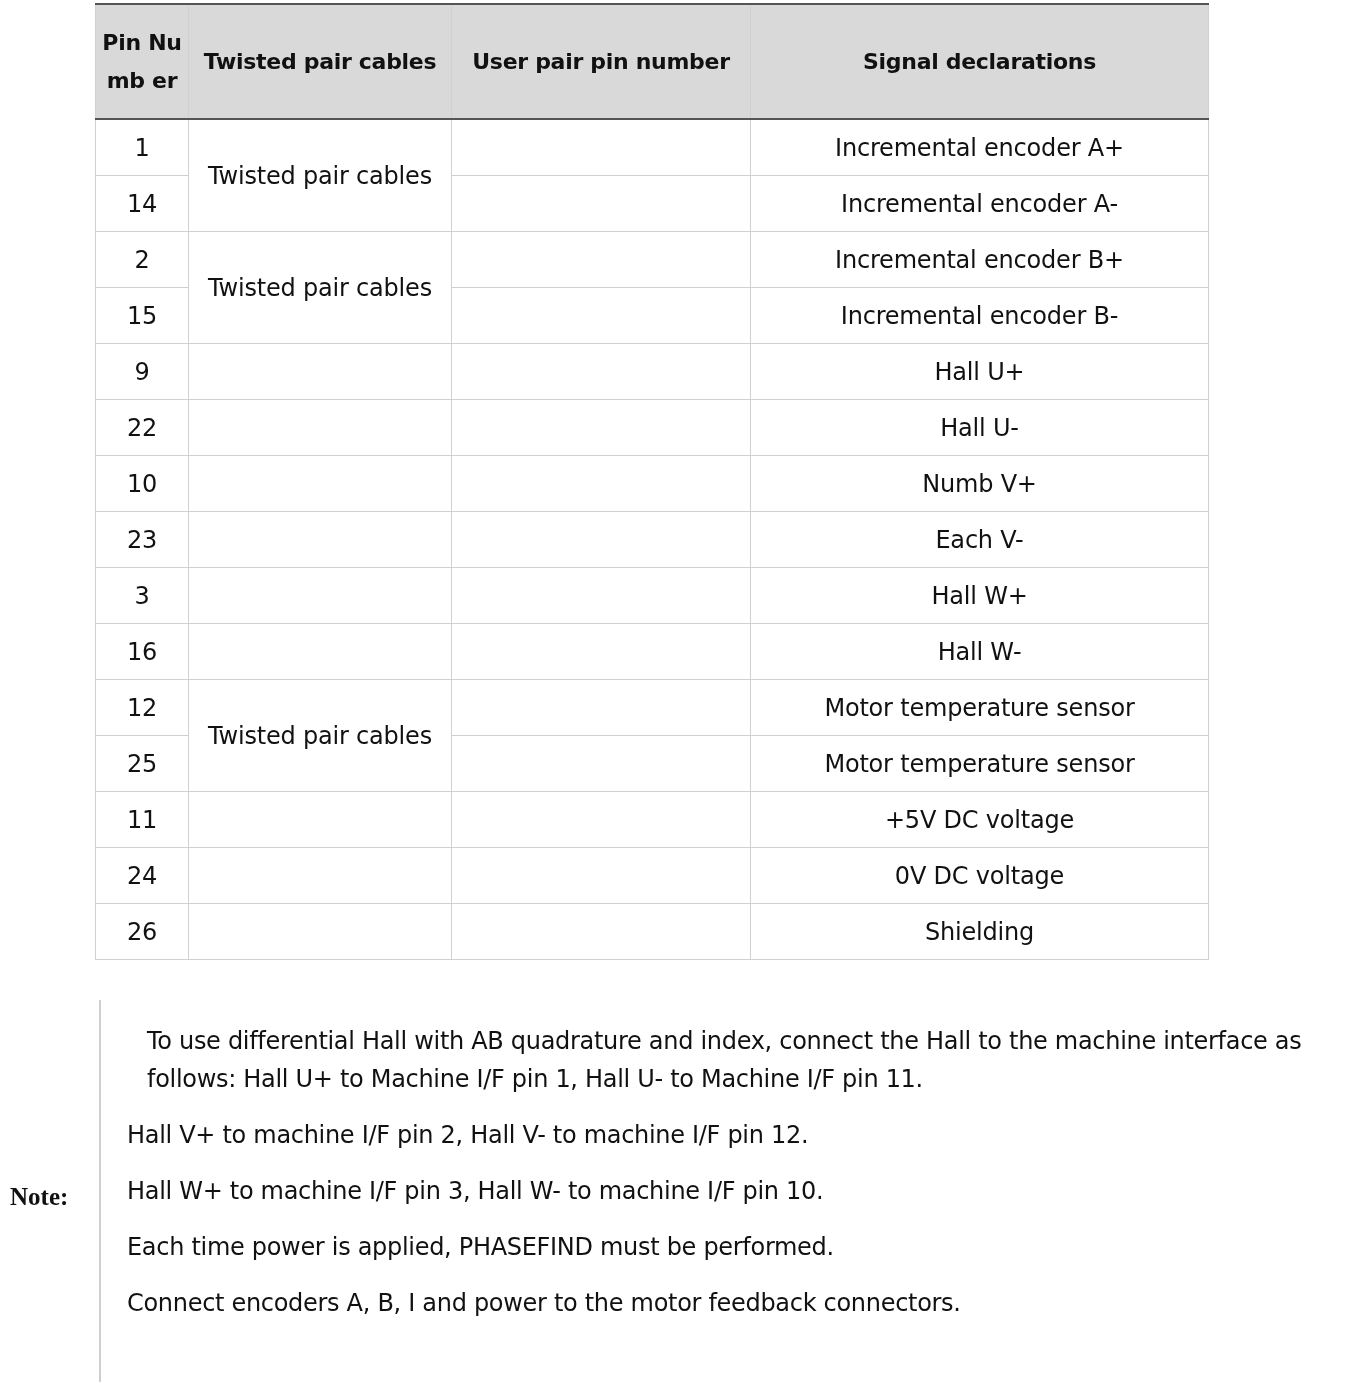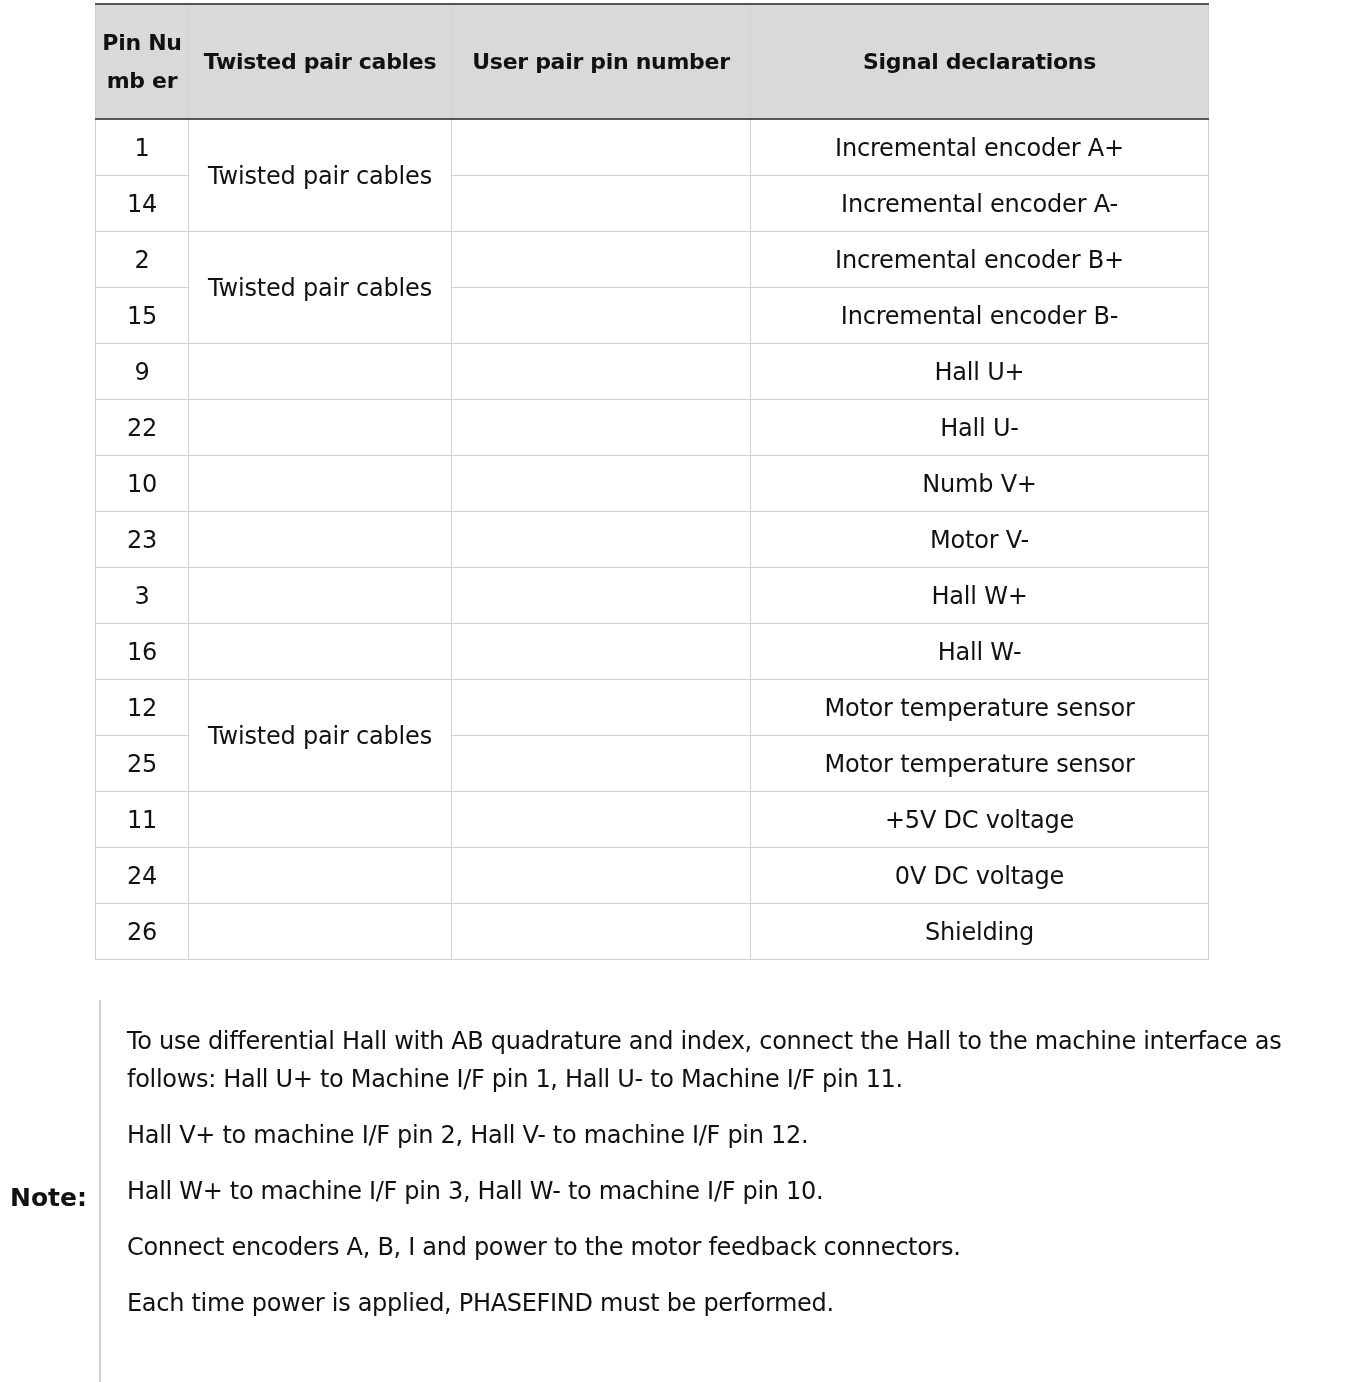--- a/index.html
+++ b/index.html
@@ -26,31 +26,31 @@
   table.pins td {
     font-size: 24px; text-align: center; vertical-align: middle;
     height: 55px; border: 1px solid #d0d0d0; padding: 0 4px;
     letter-spacing: -0.2px; font-family: "DejaVu Sans", sans-serif;
   }
   table.pins td.tp { white-space: nowrap; }
   .note {
     position: absolute; left: 0; top: 1000px; width: 1356px; height: 382px;
   }
   .note-label {
-    position: absolute; left: 10px; top: 183px; font-weight: bold; font-size: 25px;
+    position: absolute; left: 10px; top: 183px; font-weight: bold; font-size: 25px; font-family: Liberation Serif, serif;
   }
   .note-rule {
     position: absolute; left: 99px; top: 0; width: 2px; height: 382px; background: #cfcfcf;
   }
   .note-body {
     position: absolute; left: 127px; top: 22px; width: 1225px; font-size: 24px;
     letter-spacing: -0.3px;
   }
   .note-body p { margin: 0 0 18px 0; line-height: 38px; }
-  .note-body p.two { line-height: 38px; }
+  .note-body p.two { line-height: 38px; margin-left: 20px; }
 </style>
 </head>
 <body>
 
 <table class="pins">
   <colgroup>
       <col class="c1">
       <col class="c2">
       <col class="c3">
       <col class="c4">
@@ -101,21 +101,21 @@
     <tr>
       <td>10</td>
       <td></td>
       <td></td>
       <td>Numb V+</td>
     </tr>
     <tr>
       <td>23</td>
       <td></td>
       <td></td>
-      <td>Motor V-</td>
+      <td>Each V-</td>
     </tr>
     <tr>
       <td>3</td>
       <td></td>
       <td></td>
       <td>Hall W+</td>
     </tr>
     <tr>
       <td>16</td>
       <td></td>
@@ -154,16 +154,16 @@
   </tbody>
 </table>
 
 <div class="note">
   <div class="note-label">Note:</div>
   <div class="note-rule"></div>
   <div class="note-body">
     <p class="two">To use differential Hall with AB quadrature and index, connect the Hall to the machine interface as follows: Hall U+ to Machine I/F pin 1, Hall U- to Machine I/F pin 11.</p>
     <p>Hall V+ to machine I/F pin 2, Hall V- to machine I/F pin 12.</p>
     <p>Hall W+ to machine I/F pin 3, Hall W- to machine I/F pin 10.</p>
+    <p>Each time power is applied, PHASEFIND must be performed.</p>
     <p>Connect encoders A, B, I and power to the motor feedback connectors.</p>
-    <p>Each time power is applied, PHASEFIND must be performed.</p>
   </div>
 </div>
 
 </body></html>

